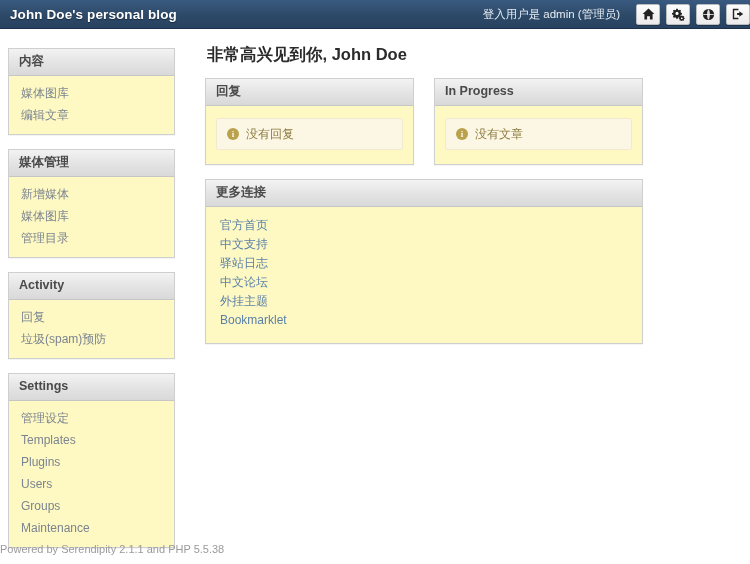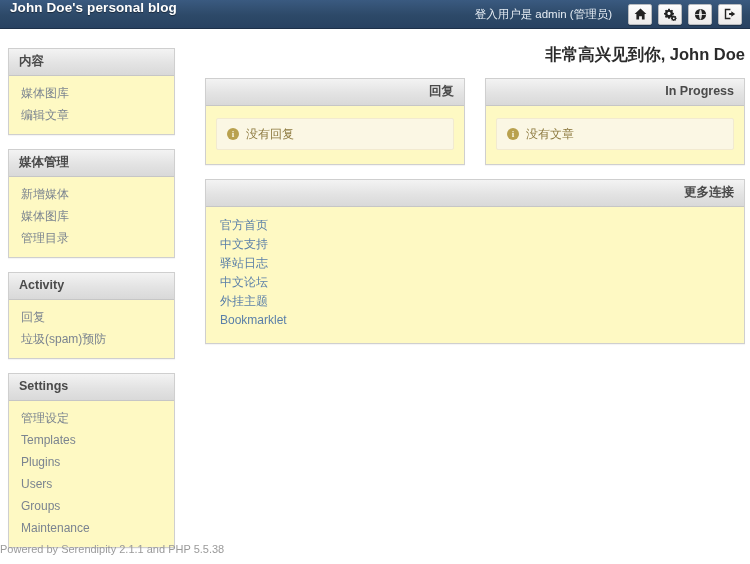--- a/index.html
+++ b/index.html
@@ -10,35 +10,34 @@
     font-family: "Liberation Sans", "DejaVu Sans", sans-serif;
     overflow: hidden;
   }
 
   
   #topbar {
     position: absolute; left: 0; top: 0;
     width: 750px; height: 29px;
     background: linear-gradient(to bottom, #3a5a80 0%, #2d4968 55%, #284262 100%);
     border-bottom: 1px solid #1d3049;
-    display: flex; 
+    display: flex; align-items: center;
   }
   #brand {
     color: #ffffff;
     font-size: 13.5px;
     font-weight: bold;
     margin-left: 10px;
     letter-spacing: 0.1px;
     text-shadow: 0 1px 1px rgba(0,0,0,.45);
     white-space: nowrap;
   }
   #topright {
     margin-left: auto;
     display: flex; align-items: center;
-    margin-right: 8px;
   }
   #logininfo {
     color: #e6edf4;
     font-size: 11.5px;
     margin-right: 10px;
     white-space: nowrap;
   }
   .iconbtn {
     width: 24px; height: 21px;
     margin-left: 6px;
@@ -51,22 +50,21 @@
   }
   .iconbtn svg { display: block; }
 
   
   #sidebar {
     position: absolute; left: 8px; top: 48px;
     width: 167px;
   }
   #main {
     position: absolute; left: 205px; top: 44px;
-    width: 540px;
-    text-align: right;
+    width: 438px;
   }
 
   
   .panel {
     background: #fef9c3;
     border: 1px solid #cfcfcf;
     margin-bottom: 14px;
     box-shadow: 0 1px 1px rgba(0,0,0,.04);
   }
   .panel-head {

